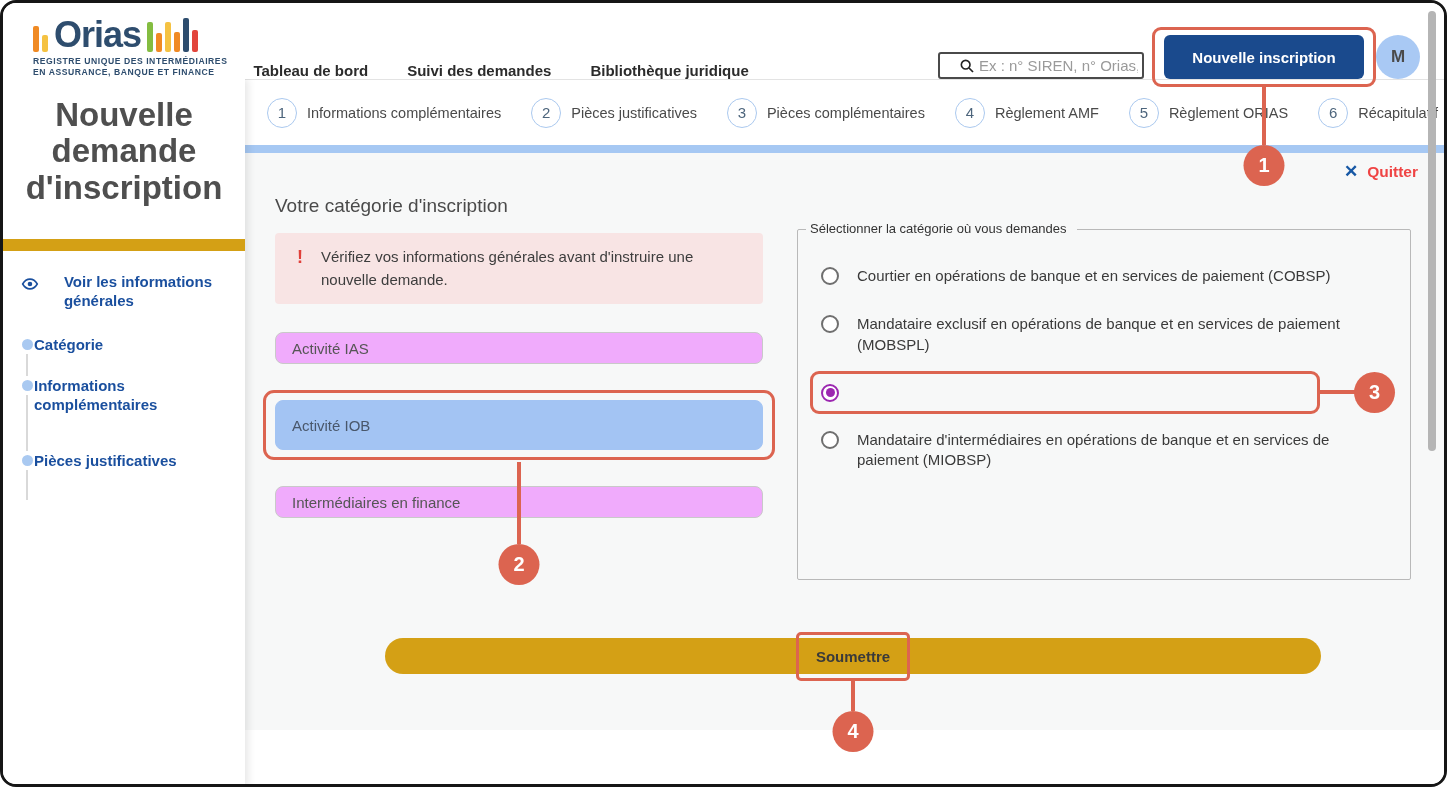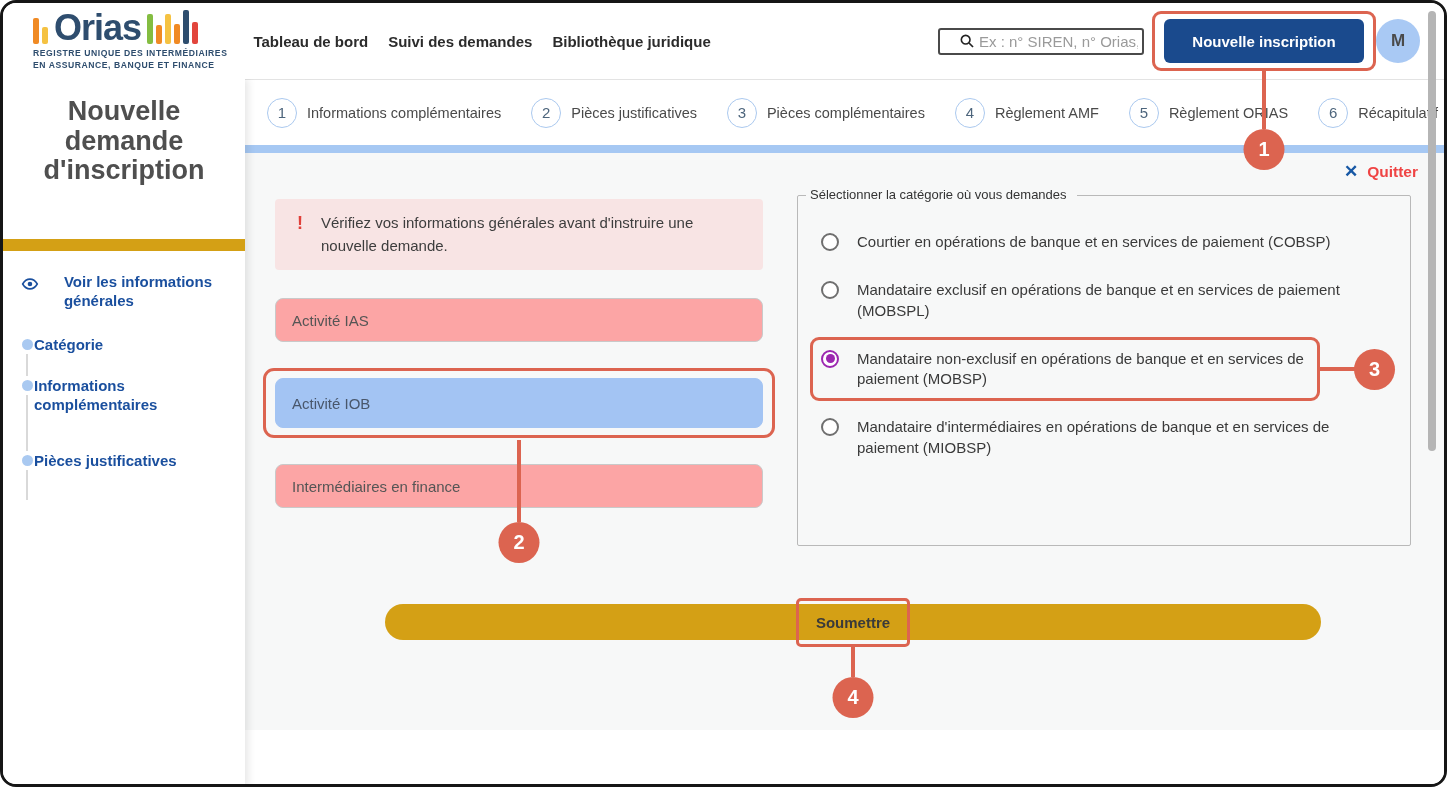--- a/index.html
+++ b/index.html
@@ -7,30 +7,30 @@
   body { font-family:"Liberation Sans", sans-serif; }
 
   .frame {
     position:relative; width:1447px; height:787px;
     border:3px solid #161616; border-radius:16px;
     overflow:hidden; background:#ffffff;
   }
 
   
   .header {
-    height:76px; background:#fff; display:flex; align-items:center;
+    height:76px; background:#fff; display:flex; align-items:flex-end;
     padding:0 24px 0 30px; position:relative; z-index:20;
   }
   .logo { display:flex; flex-direction:column; margin-right:26px; }
   .logo-top { display:flex; align-items:flex-end; gap:6px; }
   .logo-bars { display:flex; align-items:flex-end; gap:3px; }
   .logo-bars span { width:6px; border-radius:2px; display:block; }
   .logo-word { font-size:36px; font-weight:bold; color:#2e4d6e; line-height:0.9; letter-spacing:-1px; }
   .logo-tagline { font-size:8.6px; font-weight:bold; color:#2e4d6e; letter-spacing:0.55px; line-height:1.35; margin-top:4px; }
-  .nav { display:flex; gap:20px; margin-right:auto; }
+  .nav { display:flex; gap:39px; margin-right:auto; }
   .nav-item { font-size:15px; font-weight:bold; color:#2b2b2b; cursor:pointer; white-space:nowrap; }
   .search-wrap { display:flex; align-items:center; border:2px solid #4a4a4a; border-radius:3px;
     height:27px; width:206px; padding:0 4px 0 19px; margin-right:20px; background:#fff; }
   .search-wrap svg { flex:0 0 auto; }
   .search-input { border:none; outline:none; width:100%; font-size:15px; color:#333;
     font-family:"Liberation Sans", sans-serif; padding:0 0 0 4px; background:transparent; }
   .search-input::placeholder { color:#9a9a9a; }
 
   .new-reg-wrap { position:relative; z-index:60; margin-right:12px; }
   .new-reg-btn {
@@ -40,21 +40,21 @@
   }
   .avatar { width:44px; height:44px; border-radius:50%; background:#a9c9f4; color:#4a4a4a;
     font-weight:bold; font-size:17px; display:flex; align-items:center; justify-content:center; cursor:pointer; }
 
   
   .body-row { display:flex; height:708px; }
 
   
   .sidebar { width:242px; background:#fff; position:relative; z-index:10;
     box-shadow:3px 0 8px rgba(0,0,0,0.10); flex:0 0 242px; }
-  .sidebar-title { font-size:27px; font-weight:bold; color:#4f4f4f; text-align:center;
+  .sidebar-title { font-size:33px; font-weight:bold; color:#4f4f4f; text-align:center;
     line-height:1.1; padding:18px 14px 0; height:160px; }
   .gold-bar { height:12px; background:#d4a015; width:100%; }
   .side-menu { padding:22px 0 0 18px; }
   .side-view-info { display:flex; gap:25px; align-items:flex-start; cursor:pointer; margin-bottom:24px; }
   .side-view-info .label { font-size:15px; font-weight:bold; color:#1a4f9e; line-height:1.25; }
   .side-item { display:flex; gap:1px; cursor:pointer; }
   .side-rail { display:flex; flex-direction:column; align-items:center; width:12px; flex:0 0 12px; padding-top:4px; }
   .side-dot { width:11px; height:11px; border-radius:50%; background:#a9c9f1; flex:0 0 auto; }
   .side-cline { width:2px; background:#d9d9d9; margin-top:4px; }
   .side-item .label { font-size:15px; font-weight:bold; color:#1a4f9e; line-height:1.3; padding-right:18px; }
@@ -80,21 +80,21 @@
   .page-title { font-size:19px; color:#4a4a4a; font-weight:normal; margin:12px 0 0; }
 
   .columns { display:flex; margin-top:0; }
   .col-left { width:488px; flex:0 0 488px; }
   .col-right { flex:1; margin-left:34px; margin-right:33px; min-width:0; }
 
   .warning { background:#f8e4e4; border-radius:4px; margin-top:16px; padding:13px 18px 13px 46px;
     position:relative; font-size:15px; color:#3d3d3d; line-height:1.5; }
   .warning .excl { position:absolute; left:22px; top:11px; color:#e0403a; font-weight:bold; font-size:18px; }
 
-  .act-box { border:1px solid #c9c9c9; border-radius:8px; background:#fca5a5; height:44px;
+  .act-box { border:1px solid #c9c9c9; border-radius:8px; background:#f0abfc; height:32px;
     display:flex; align-items:center; padding:0 16px; font-size:15px; color:#555; cursor:pointer; }
   .act-box.first { margin-top:28px; }
   .act-box.selected { background:#a3c4f3; border-color:#a3c4f3; height:50px; color:#49576b; }
   .act-wrap { position:relative; z-index:60; margin-top:36px; }
   .act-box.third { margin-top:36px; }
 
   .fieldset { border:1px solid #b9b9b9; border-radius:2px; margin-top:12px; height:351px;
     position:relative; padding:36px 20px 0; background:transparent; }
   .fieldset-legend { position:absolute; top:-9px; left:8px; background:#f7f8f8; padding:0 10px 0 4px;
     font-size:13px; color:#333; }
@@ -260,20 +260,21 @@
       </div>
 
       <div class="progress-bar"></div>
 
       <div class="content">
         <div class="quit-row">
           <span class="quit-x">✕</span>
           <span class="quit-label">Quitter</span>
         </div>
 
+        <h2 class="page-title">Votre catégorie d'inscription</h2>
 
         <div class="columns">
 
           <div class="col-left">
             <div class="warning">
               <span class="excl">!</span>
               <span>Vérifiez vos informations générales avant d'instruire une nouvelle demande.</span>
             </div>
 
             <div class="act-box first">Activité IAS</div>
@@ -297,21 +298,20 @@
                 <span class="radio-label">Courtier en opérations de banque et en services de paiement (COBSP)</span>
               </div>
 
               <div class="radio-row">
                 <span class="radio"></span>
                 <span class="radio-label">Mandataire exclusif en opérations de banque et en services de paiement (MOBSPL)</span>
               </div>
 
               <div class="radio-row" style="z-index:60;">
                 <span class="radio checked"></span>
-                <span class="radio-label">Mandataire non-exclusif en opérations de banque et en services de paiement (MOBSP)</span>
                 <div class="ann-rect r3"></div>
                 <div class="hline3"></div>
                 <div class="ann-circle c3">3</div>
               </div>
 
               <div class="radio-row">
                 <span class="radio"></span>
                 <span class="radio-label">Mandataire d'intermédiaires en opérations de banque et en services de paiement (MIOBSP)</span>
               </div>
             </div>

